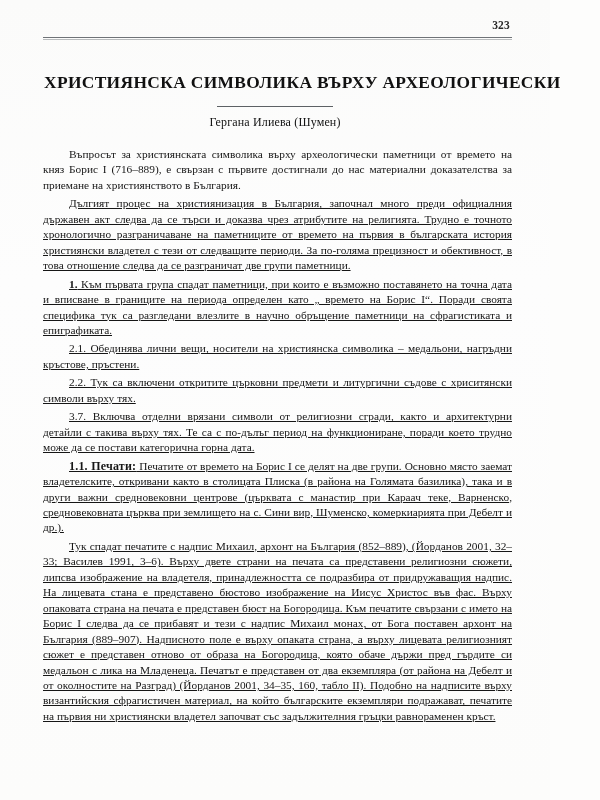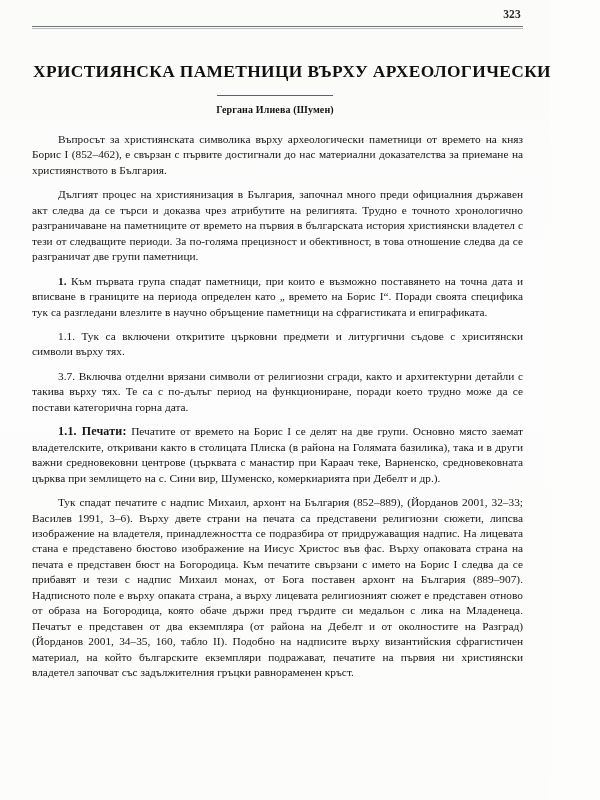--- a/index.html
+++ b/index.html
@@ -13,21 +13,21 @@
     font-family: "Liberation Serif", "DejaVu Serif", serif;
     color: #141414;
     overflow: hidden;
   }
 
   .page {
     position: relative;
     width: 550px;
     height: 800px;
     box-sizing: border-box;
-    padding: 5px;
+    padding: 16px;
     background: linear-gradient(180deg, #fbfbfa 0%, #fdfdfd 35%, #fcfcfb 100%);
   }
 
   
   .running-head {
     position: relative;
     height: 30px;
     padding: 0 22px 0 30px;
   }
   .folio {
@@ -63,22 +63,22 @@
     white-space: nowrap;
   }
 
   .byline-rule {
     width: 116px;
     margin: 13px auto 0 auto;
     border-top: 1.2px solid #5d6165;
   }
   .byline {
     text-align: center;
-    font-size: 10px;
-    font-weight: 700;
+    font-size: 12px;
+    font-weight: 400;
     letter-spacing: .15px;
     margin-top: 8px;
     color: #131313;
   }
 
   
   .body-block {
     margin: 17px 22px 0 27px;
   }
   p.para {
@@ -86,21 +86,22 @@
     font-size: 11.35px;
     line-height: 15.45px;
     text-align: justify;
     text-indent: 26px;
     color: #161616;
     -webkit-hyphens: none;
     hyphens: none;
     word-spacing: 0.1px;
   }
   p.para + p.para {
-    margin-top: 9px;
+    margin-top: 3px;
+    text-decoration: underline;
   }
   .num {
     font-weight: 700;
   }
   .runhead-bold {
     font-weight: 700;
     font-size: 12px;
     letter-spacing: .2px;
   }
 </style>
@@ -108,36 +109,37 @@
 <body>
 
 <div class="page">
 
   <div class="running-head">
     <div class="folio">323</div>
     <div class="head-rule"></div>
   </div>
 
   <div class="title-block">
-    <div class="title-line">ХРИСТИЯНСКА ПАМЕТНИЦИ ВЪРХУ АРХЕОЛОГИЧЕСКИ</div>
+    <div class="title-line">ХРИСТИЯНСКА СИМВОЛИКА ВЪРХУ АРХЕОЛОГИЧЕСКИ</div>
     <div class="byline-rule"></div>
     <div class="byline">Гергана Илиева (Шумен)</div>
   </div>
 
   <div class="body-block">
 
-    <p class="para">Въпросът за християнската символика върху археологически паметници от времето на княз Борис I (852–462), е свързан с първите достигнали до нас материални доказателства за приемане на християнството в България.</p>
+    <p class="para">Въпросът за християнската символика върху археологически паметници от времето на княз Борис I (716–889), е свързан с първите достигнали до нас материални доказателства за приемане на християнството в България.</p>
 
     <p class="para">Дългият процес на християнизация в България, започнал много преди официалния държавен акт следва да се търси и доказва чрез атрибутите на религията. Трудно е точното хронологично разграничаване на паметниците от времето на първия в българската история християнски владетел с тези от следващите периоди. За по-голяма прецизност и обективност, в това отношение следва да се разграничат две групи паметници.</p>
 
     <p class="para"><span class="num">1.</span><span> Към първата група спадат паметници, при които е възможно поставянето на точна дата и вписване в границите на периода определен като „ времето на Борис I“. Поради своята специфика тук са разгледани влезлите в научно обръщение паметници на сфрагистиката и епиграфиката.</span></p>
 
 
+    <p class="para">2.1. Обединява лични вещи, носители на християнска символика – медальони, нагръдни кръстове, пръстени.</p>
 
-    <p class="para">1.1. Тук са включени откритите църковни предмети и литургични съдове с хриситянски символи върху тях.</p>
+    <p class="para">2.2. Тук са включени откритите църковни предмети и литургични съдове с хриситянски символи върху тях.</p>
 
     <p class="para">3.7. Включва отделни врязани символи от религиозни сгради, както и архитектурни детайли с такива върху тях. Те са с по-дълъг период на функциониране, поради което трудно може да се постави категорична горна дата.</p>
 
     <p class="para"><span class="runhead-bold">1.1. Печати:</span><span> Печатите от времето на Борис I се делят на две групи. Основно място заемат владетелските, откривани както в столицата Плиска (в района на Голямата базилика), така и в други важни средновековни центрове (църквата с манастир при Караач теке, Варненско, средновековната църква при землището на с. Сини вир, Шуменско, комеркиарията при Дебелт и др.).</span></p>
 
     <p class="para">Тук спадат печатите с надпис Михаил, архонт на България (852–889), (Йорданов 2001, 32–33; Василев 1991, 3–6). Върху двете страни на печата са представени религиозни сюжети, липсва изображение на владетеля, принадлежността се подразбира от придружаващия надпис. На лицевата стана е представено бюстово изображение на Иисус Христос във фас. Върху опаковата страна на печата е представен бюст на Богородица. Към печатите свързани с името на Борис I следва да се прибавят и тези с надпис Михаил монах, от Бога поставен архонт на България (889–907). Надписното поле е върху опаката страна, а върху лицевата религиозният сюжет е представен отново от образа на Богородица, която обаче държи пред гърдите си медальон с лика на Младенеца. Печатът е представен от два екземпляра (от района на Дебелт и от околностите на Разград) (Йорданов 2001, 34–35, 160, табло II). Подобно на надписите върху византийския сфрагистичен материал, на който българските екземпляри подражават, печатите на първия ни християнски владетел започват със задължителния гръцки равнораменен кръст.</p>
 
 
   </div>
 

